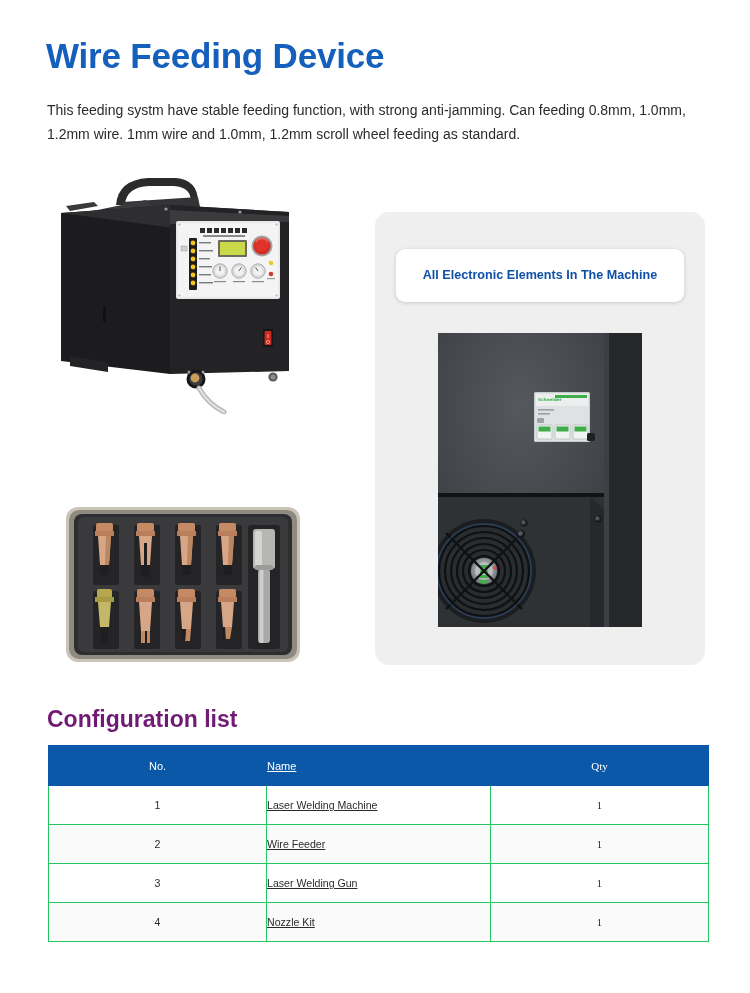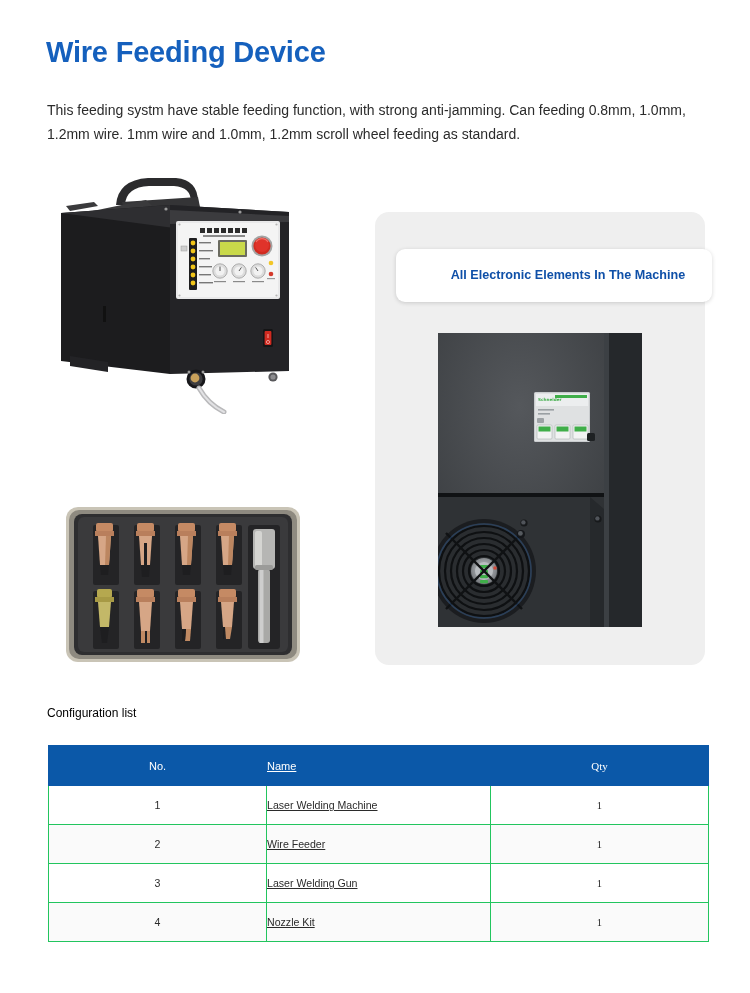--- a/index.html
+++ b/index.html
@@ -14,21 +14,21 @@
     font-family: "Liberation Sans", sans-serif;
     color: #231f20;
     overflow: hidden;
   }
 
   
   .page-title {
     position: absolute;
     left: 46px;
     top: 38px;
-    font-size: 29px;
+    font-size: 35px;
     font-weight: bold;
     color: #1560bd;
     letter-spacing: -0.2px;
     line-height: 1;
   }
   .page-desc {
     position: absolute;
     left: 47px;
     top: 98px;
     width: 672px;
@@ -74,21 +74,20 @@
     top: 249px;
     width: 288px;
     height: 53px;
     background: #ffffff;
     border-radius: 9px;
     box-shadow: 0 1px 4px rgba(0,0,0,0.16);
     display: flex;
     flex-direction: column;
     align-items: center;
     justify-content: center;
-    padding-left: 28px;
   }
   .callout-line {
     color: #0f50a8;
     font-size: 12.6px;
     font-weight: bold;
     line-height: 1.42;
     white-space: nowrap;
   }
   .interior-photo {
     position: absolute;
@@ -98,23 +97,23 @@
     height: 294px;
     overflow: hidden;
     background: #3a3d40;
   }
 
   
   .section-title {
     position: absolute;
     left: 47px;
     top: 706px;
-    font-size: 12px;
-    font-weight: normal;
-    color: #000000;
+    font-size: 23px;
+    font-weight: bold;
+    color: #701a75;
   }
   .config-table {
     position: absolute;
     left: 48px;
     top: 745px;
     width: 657px;
     border-collapse: collapse;
     table-layout: fixed;
   }
   .config-table th,

